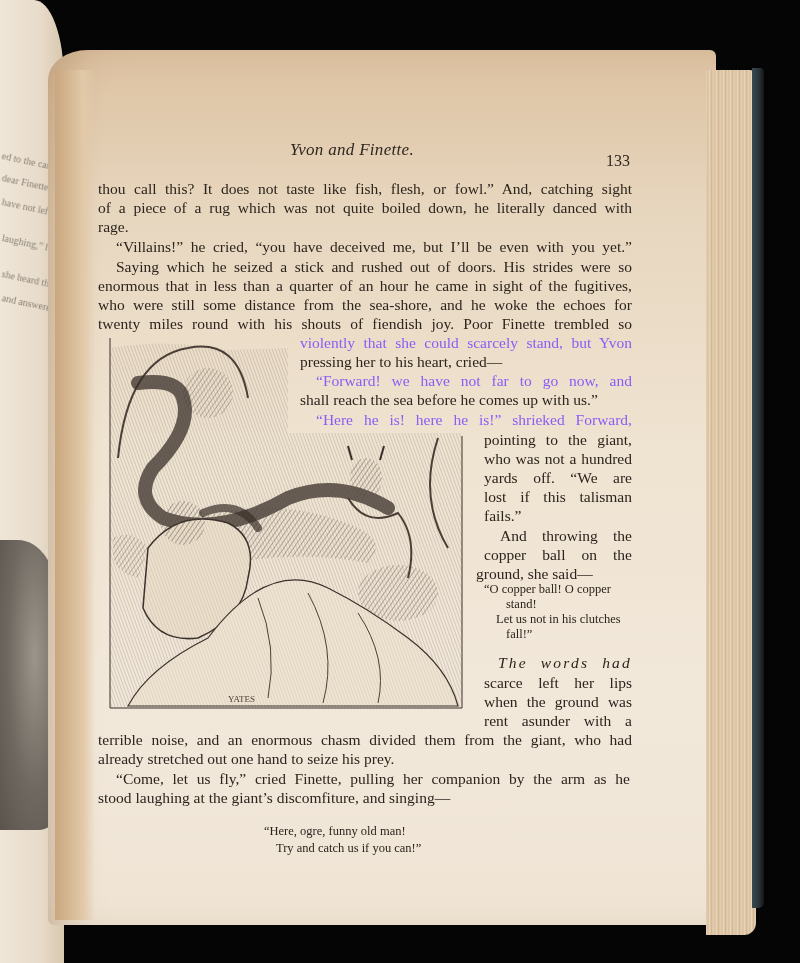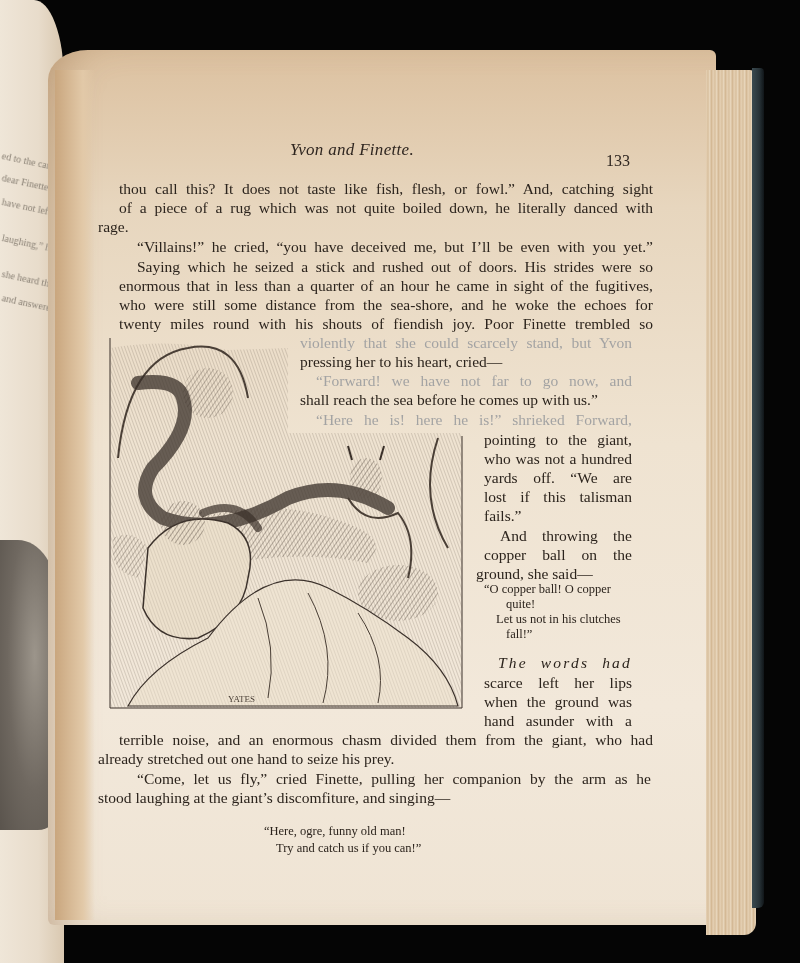--- a/index.html
+++ b/index.html
@@ -49,23 +49,23 @@
       background: linear-gradient(90deg, #3a4a50 0%, #283338 60%, #101518 100%);
       border-radius: 0 4px 6px 0;
     }
     .running-head {
       position: absolute; left: 290px; top: 140px;
       font-style: italic; font-size: 17px; color: #2f2620; letter-spacing: 0.3px;
     }
     .folio {
       position: absolute; left: 606px; top: 152px; font-size: 16px; color: #2f2620;
     }
-    .line-full { position: absolute; left: 98px; width: 534px; font-size: 15.5px; color: #2c241d; text-align: justify; text-align-last: justify; white-space: nowrap; margin-left: 21px; }
+    .line-full { position: absolute; left: 98px; width: 534px; font-size: 15.5px; color: #2c241d; text-align: justify; text-align-last: justify; white-space: nowrap; }
     .line-left { position: absolute; font-size: 15.5px; color: #2c241d; white-space: nowrap; text-align: center; }
-    .narrow { position: absolute; left: 300px; width: 332px; font-size: 15.5px; color: #a3a3a3; text-align-last: justify; white-space: nowrap; }
+    .narrow { position: absolute; left: 300px; width: 332px; font-size: 15.5px; color: #8b5cf6; text-align-last: justify; white-space: nowrap; }
     .narrow2 { position: absolute; left: 484px; width: 148px; font-size: 15.5px; color: #2c241d; text-align-last: justify; white-space: nowrap; }
     .verse { position: absolute; font-size: 12.5px; color: #2c241d; white-space: nowrap; }
     .spaced { letter-spacing: 2.2px; font-style: italic; }
     
     .illustration {
       position: absolute; left: 108px; top: 338px; width: 356px; height: 372px; text-decoration: underline;
     }
     .illustration svg { width: 100%; height: 100%; display: block; }
   </style>
 </head>
@@ -107,28 +107,28 @@
 <div class="narrow2" style="top:431px">pointing to the giant,</div>
 <div class="narrow2" style="top:450px">who was not a hundred</div>
 <div class="narrow2" style="top:469px">yards off.  “We are</div>
 <div class="narrow2" style="top:488px">lost if this talisman</div>
 <div class="line-left" style="top:507px; left:484px">fails.”</div>
 <div class="narrow2" style="top:527px; left:500px; width:132px">And throwing the</div>
 <div class="narrow2" style="top:546px">copper ball on the</div>
 <div class="line-left" style="top:565px; left:476px">ground, she said—</div>
 
 <div class="verse" style="top:582px; left:484px">“O copper ball! O copper</div>
-<div class="verse" style="top:597px; left:506px">quite!</div>
+<div class="verse" style="top:597px; left:506px">stand!</div>
 <div class="verse" style="top:612px; left:496px">Let us not in his clutches</div>
 <div class="verse" style="top:627px; left:506px">fall!”</div>
 
 <div class="narrow2 spaced" style="top:654px; left:498px; width:134px">The words had</div>
 <div class="narrow2" style="top:674px">scarce left her lips</div>
 <div class="narrow2" style="top:693px">when the ground was</div>
-<div class="narrow2" style="top:712px">hand asunder with a</div>
+<div class="narrow2" style="top:712px">rent asunder with a</div>
 
 <div class="line-full" style="top:731px">terrible noise, and an enormous chasm divided them from the giant, who had</div>
 <div class="line-left" style="top:750px; left:98px">already stretched out one hand to seize his prey.</div>
 <div class="line-full" style="top:770px; left:116px; width:514px">“Come, let us fly,” cried Finette, pulling her companion by the arm as he</div>
 <div class="line-left" style="top:789px; left:98px">stood laughing at the giant’s discomfiture, and singing—</div>
 
 <div class="verse" style="top:824px; left:264px">“Here, ogre, funny old man!</div>
 <div class="verse" style="top:841px; left:276px">Try and catch us if you can!”</div>
 
 <div class="illustration">

